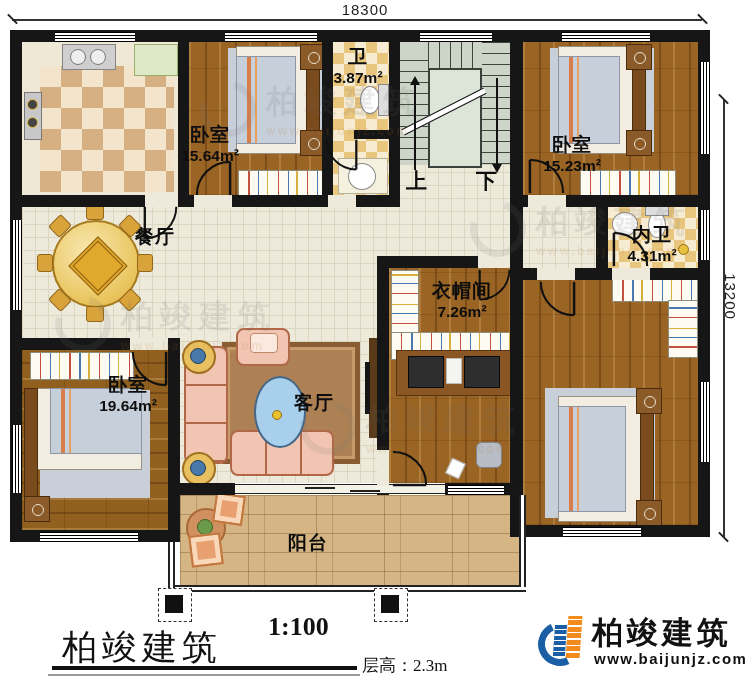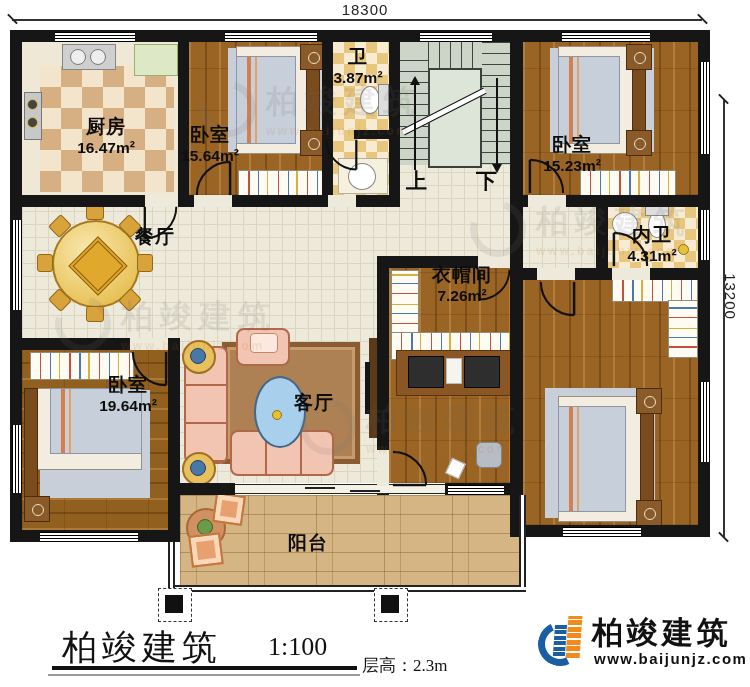--- a/index.html
+++ b/index.html
@@ -306,44 +306,40 @@
       </div>
   </div>
   <div class="wm" style="left:300px;top:398px;">
     <div class="wm-swirl"></div>
     <div>
         <div class="wm-name">柏竣建筑</div>
     <div class="wm-url">www.baijunjz.com</div>
       </div>
   </div>
 
-  <div class="room-label" style="left:106px;top:116px;">
-    <div class="rl-name">厨房</div>
-    <div class="rl-area">16.47m²</div>
-  </div>
   <div class="room-label" style="left:210px;top:124px;">
     <div class="rl-name">卧室</div>
     <div class="rl-area">15.64m²</div>
   </div>
   <div class="room-label" style="left:358px;top:46px;">
     <div class="rl-name">卫</div>
     <div class="rl-area">3.87m²</div>
   </div>
   <div class="room-label" style="left:572px;top:134px;">
     <div class="rl-name">卧室</div>
     <div class="rl-area">15.23m²</div>
   </div>
   <div class="room-label" style="left:652px;top:224px;">
     <div class="rl-name">内卫</div>
     <div class="rl-area">4.31m²</div>
   </div>
   <div class="room-label" style="left:155px;top:226px;">
     <div class="rl-name">餐厅</div>
   </div>
-  <div class="room-label" style="left:462px;top:264px;">
+  <div class="room-label" style="left:462px;top:280px;">
     <div class="rl-name">衣帽间</div>
     <div class="rl-area">7.26m²</div>
   </div>
   <div class="room-label" style="left:128px;top:374px;">
     <div class="rl-name">卧室</div>
     <div class="rl-area">19.64m²</div>
   </div>
   <div class="room-label" style="left:314px;top:392px;">
     <div class="rl-name">客厅</div>
   </div>
@@ -360,21 +356,21 @@
   <div class="dim-line" style="left:12px;top:19px;width:690px;height:1.6px;"></div>
   <div class="tick" style="left:6px;top:18px;"></div>
   <div class="tick" style="left:696px;top:18px;"></div>
   <div class="dim-text" style="left:330px;top:1px;width:70px;text-align:center;">18300</div>
   <div class="dim-line" style="left:723px;top:100px;width:1.6px;height:438px;"></div>
   <div class="tick" style="left:717px;top:98px;"></div>
   <div class="tick" style="left:717px;top:536px;"></div>
   <div class="dim-text" style="left:700px;top:288px;width:60px;text-align:center;transform:rotate(90deg);">13200</div>
 
   <div class="title-cn" style="left:62px;top:624px;font-size:35px;letter-spacing:5px;">柏竣建筑</div>
-  <div class="title-cn" style="left:268px;top:632px;font-size:26px;">1:100</div>
+  <div class="title-cn" style="left:268px;top:612px;font-size:26px;font-weight:bold;">1:100</div>
   <div class="abs" style="left:52px;top:666px;width:305px;height:4px;background:#111;"></div>
   <div class="abs" style="left:48px;top:674px;width:312px;height:2px;background:#999;"></div>
   <div class="title-cn" style="left:362px;top:654px;font-size:17px;">层高：2.3m</div>
 
   <div class="abs" style="left:536px;top:608px;width:210px;height:70px;">
     <div class="abs" style="left:2px;top:14px;width:44px;height:44px;border-radius:50%;border:7px solid #1a5ea6;border-top-color:transparent;border-right-color:transparent;transform:rotate(20deg);box-sizing:border-box;"></div>
     <div class="abs" style="left:18px;top:16px;width:12px;height:32px;background:#1a5ea6;background-image:repeating-linear-gradient(0deg,transparent 0 4px,#fff 4px 5.5px);transform:skewX(-4deg);"></div>
     <div class="abs" style="left:31px;top:8px;width:14px;height:42px;background:#f28a1c;background-image:repeating-linear-gradient(0deg,transparent 0 5px,#fff 5px 6.5px);transform:skewX(-4deg);"></div>
     <div class="abs" style="left:56px;top:4px;font-size:31px;font-weight:900;color:#111;letter-spacing:4px;white-space:nowrap;">柏竣建筑</div>
     <div class="abs" style="left:58px;top:42px;font-size:15px;font-weight:700;color:#111;letter-spacing:1.5px;white-space:nowrap;">www.baijunjz.com</div>

